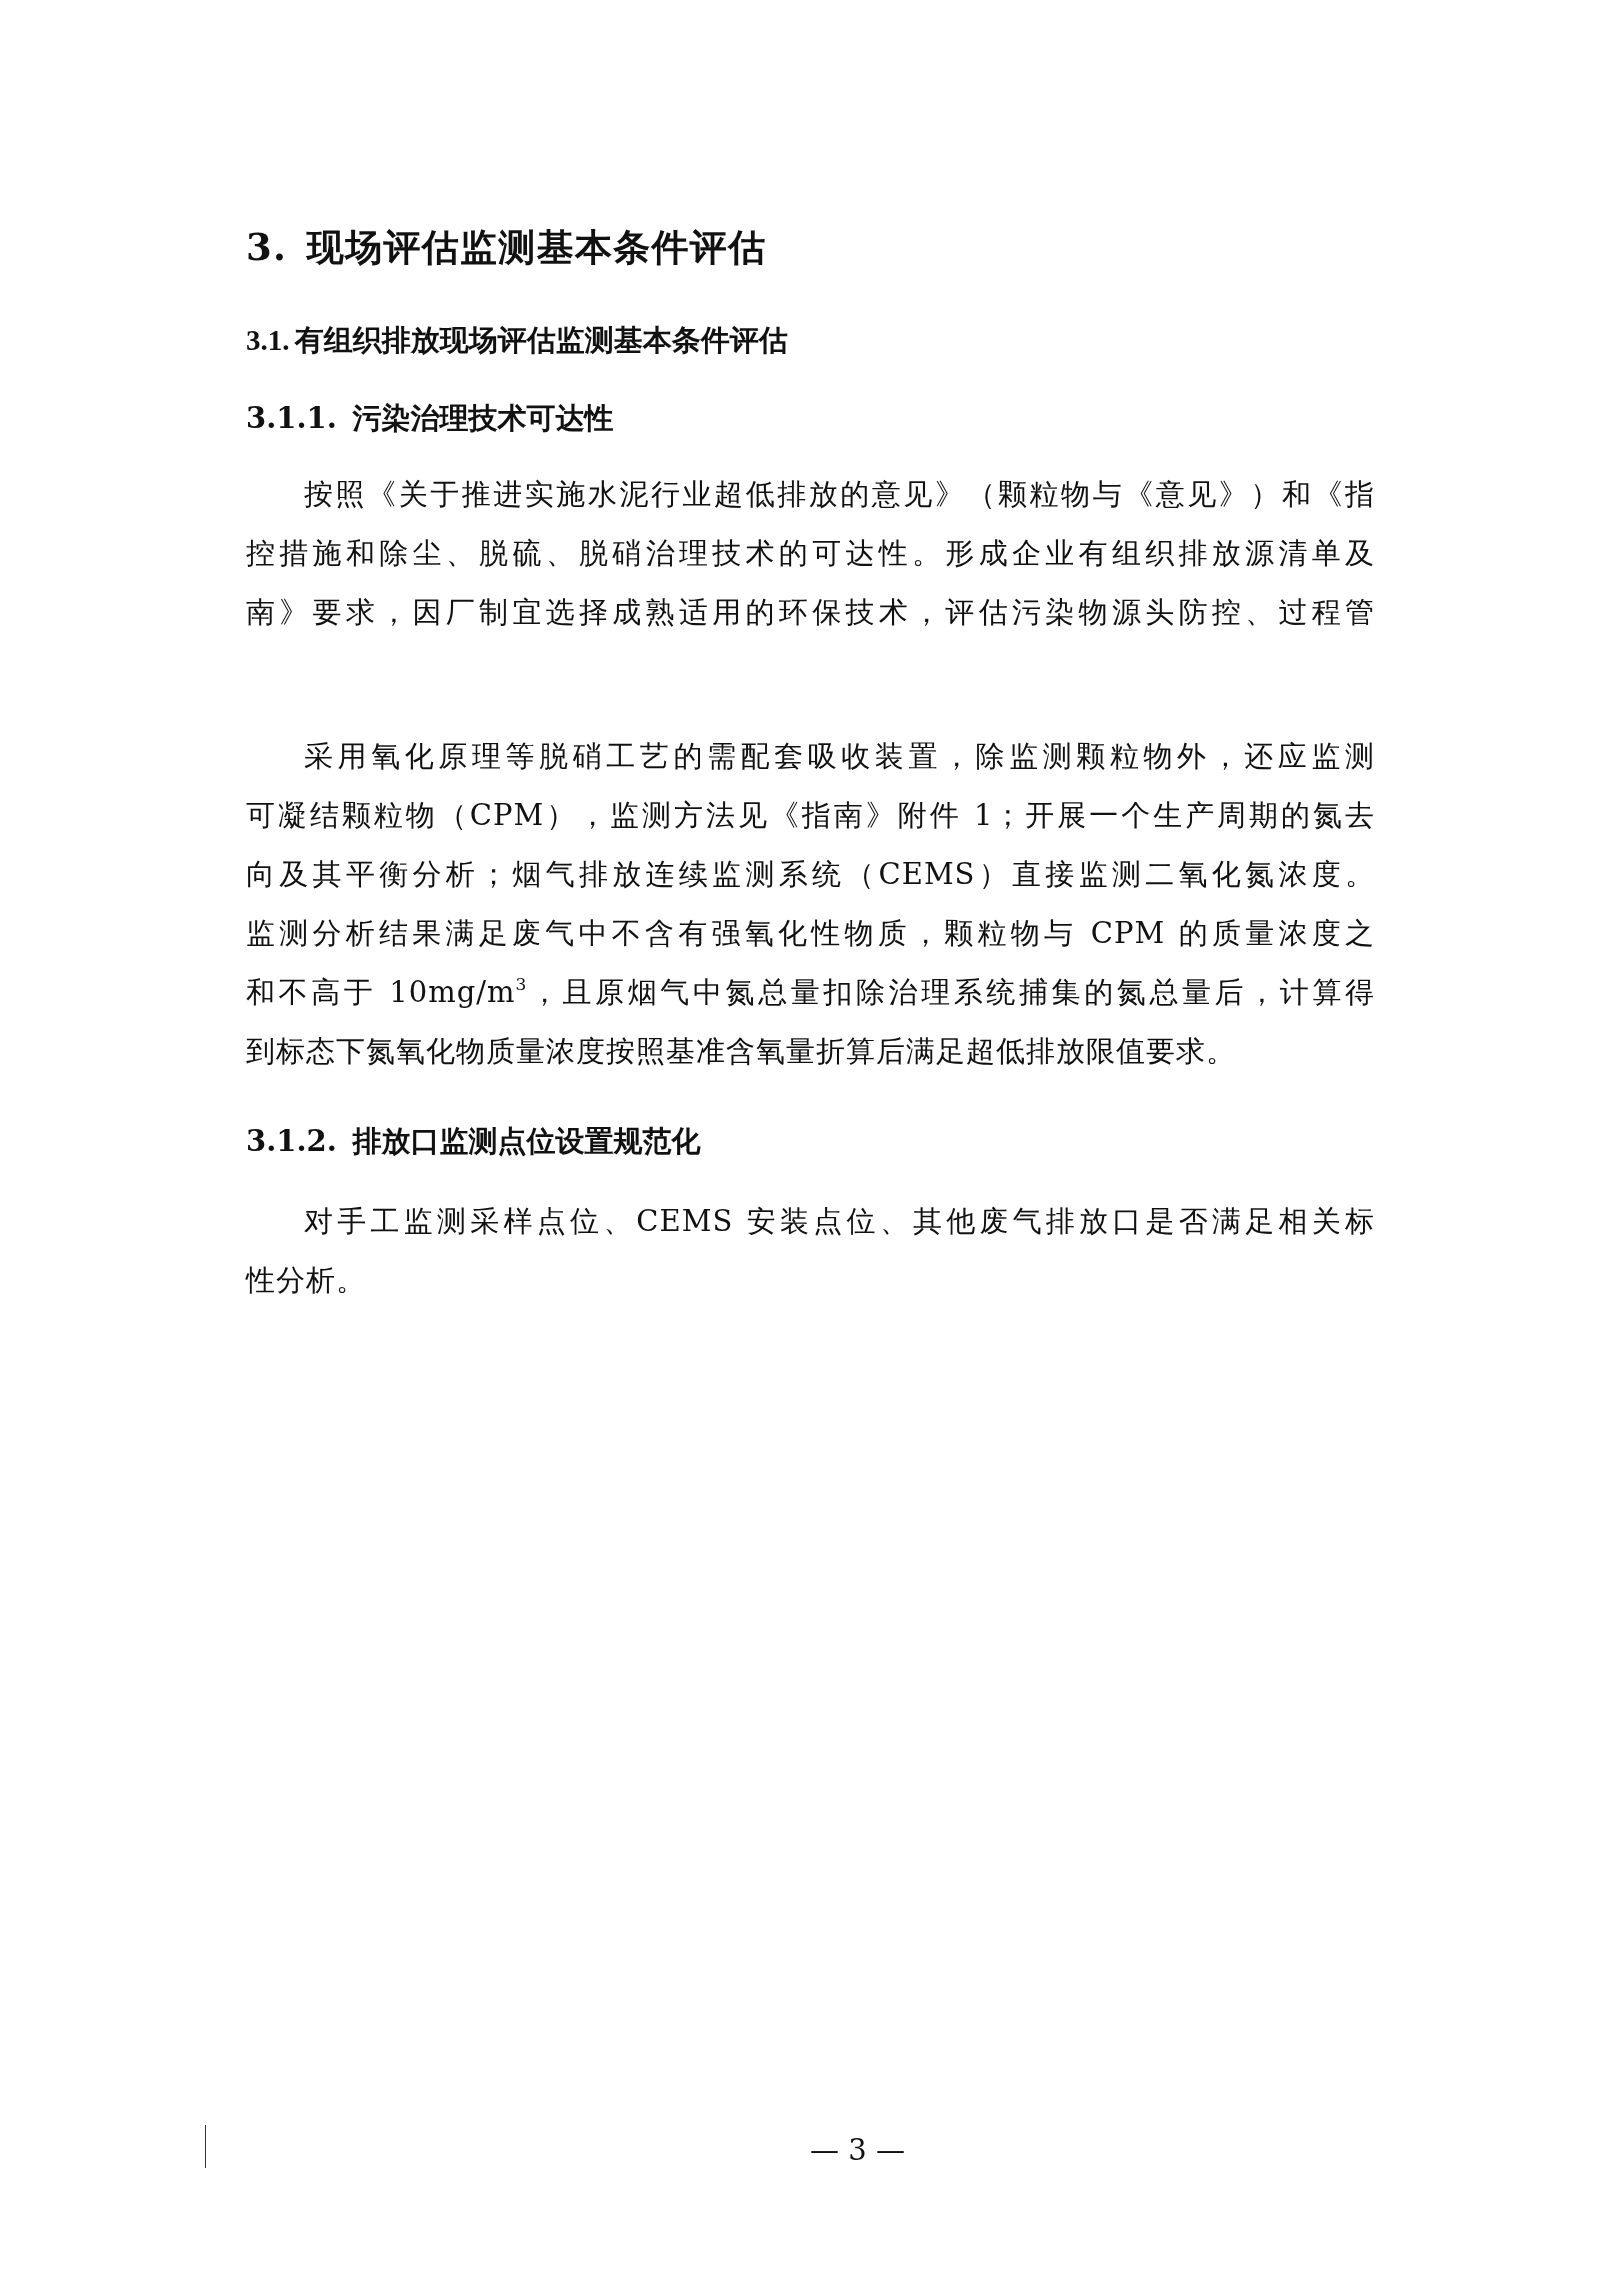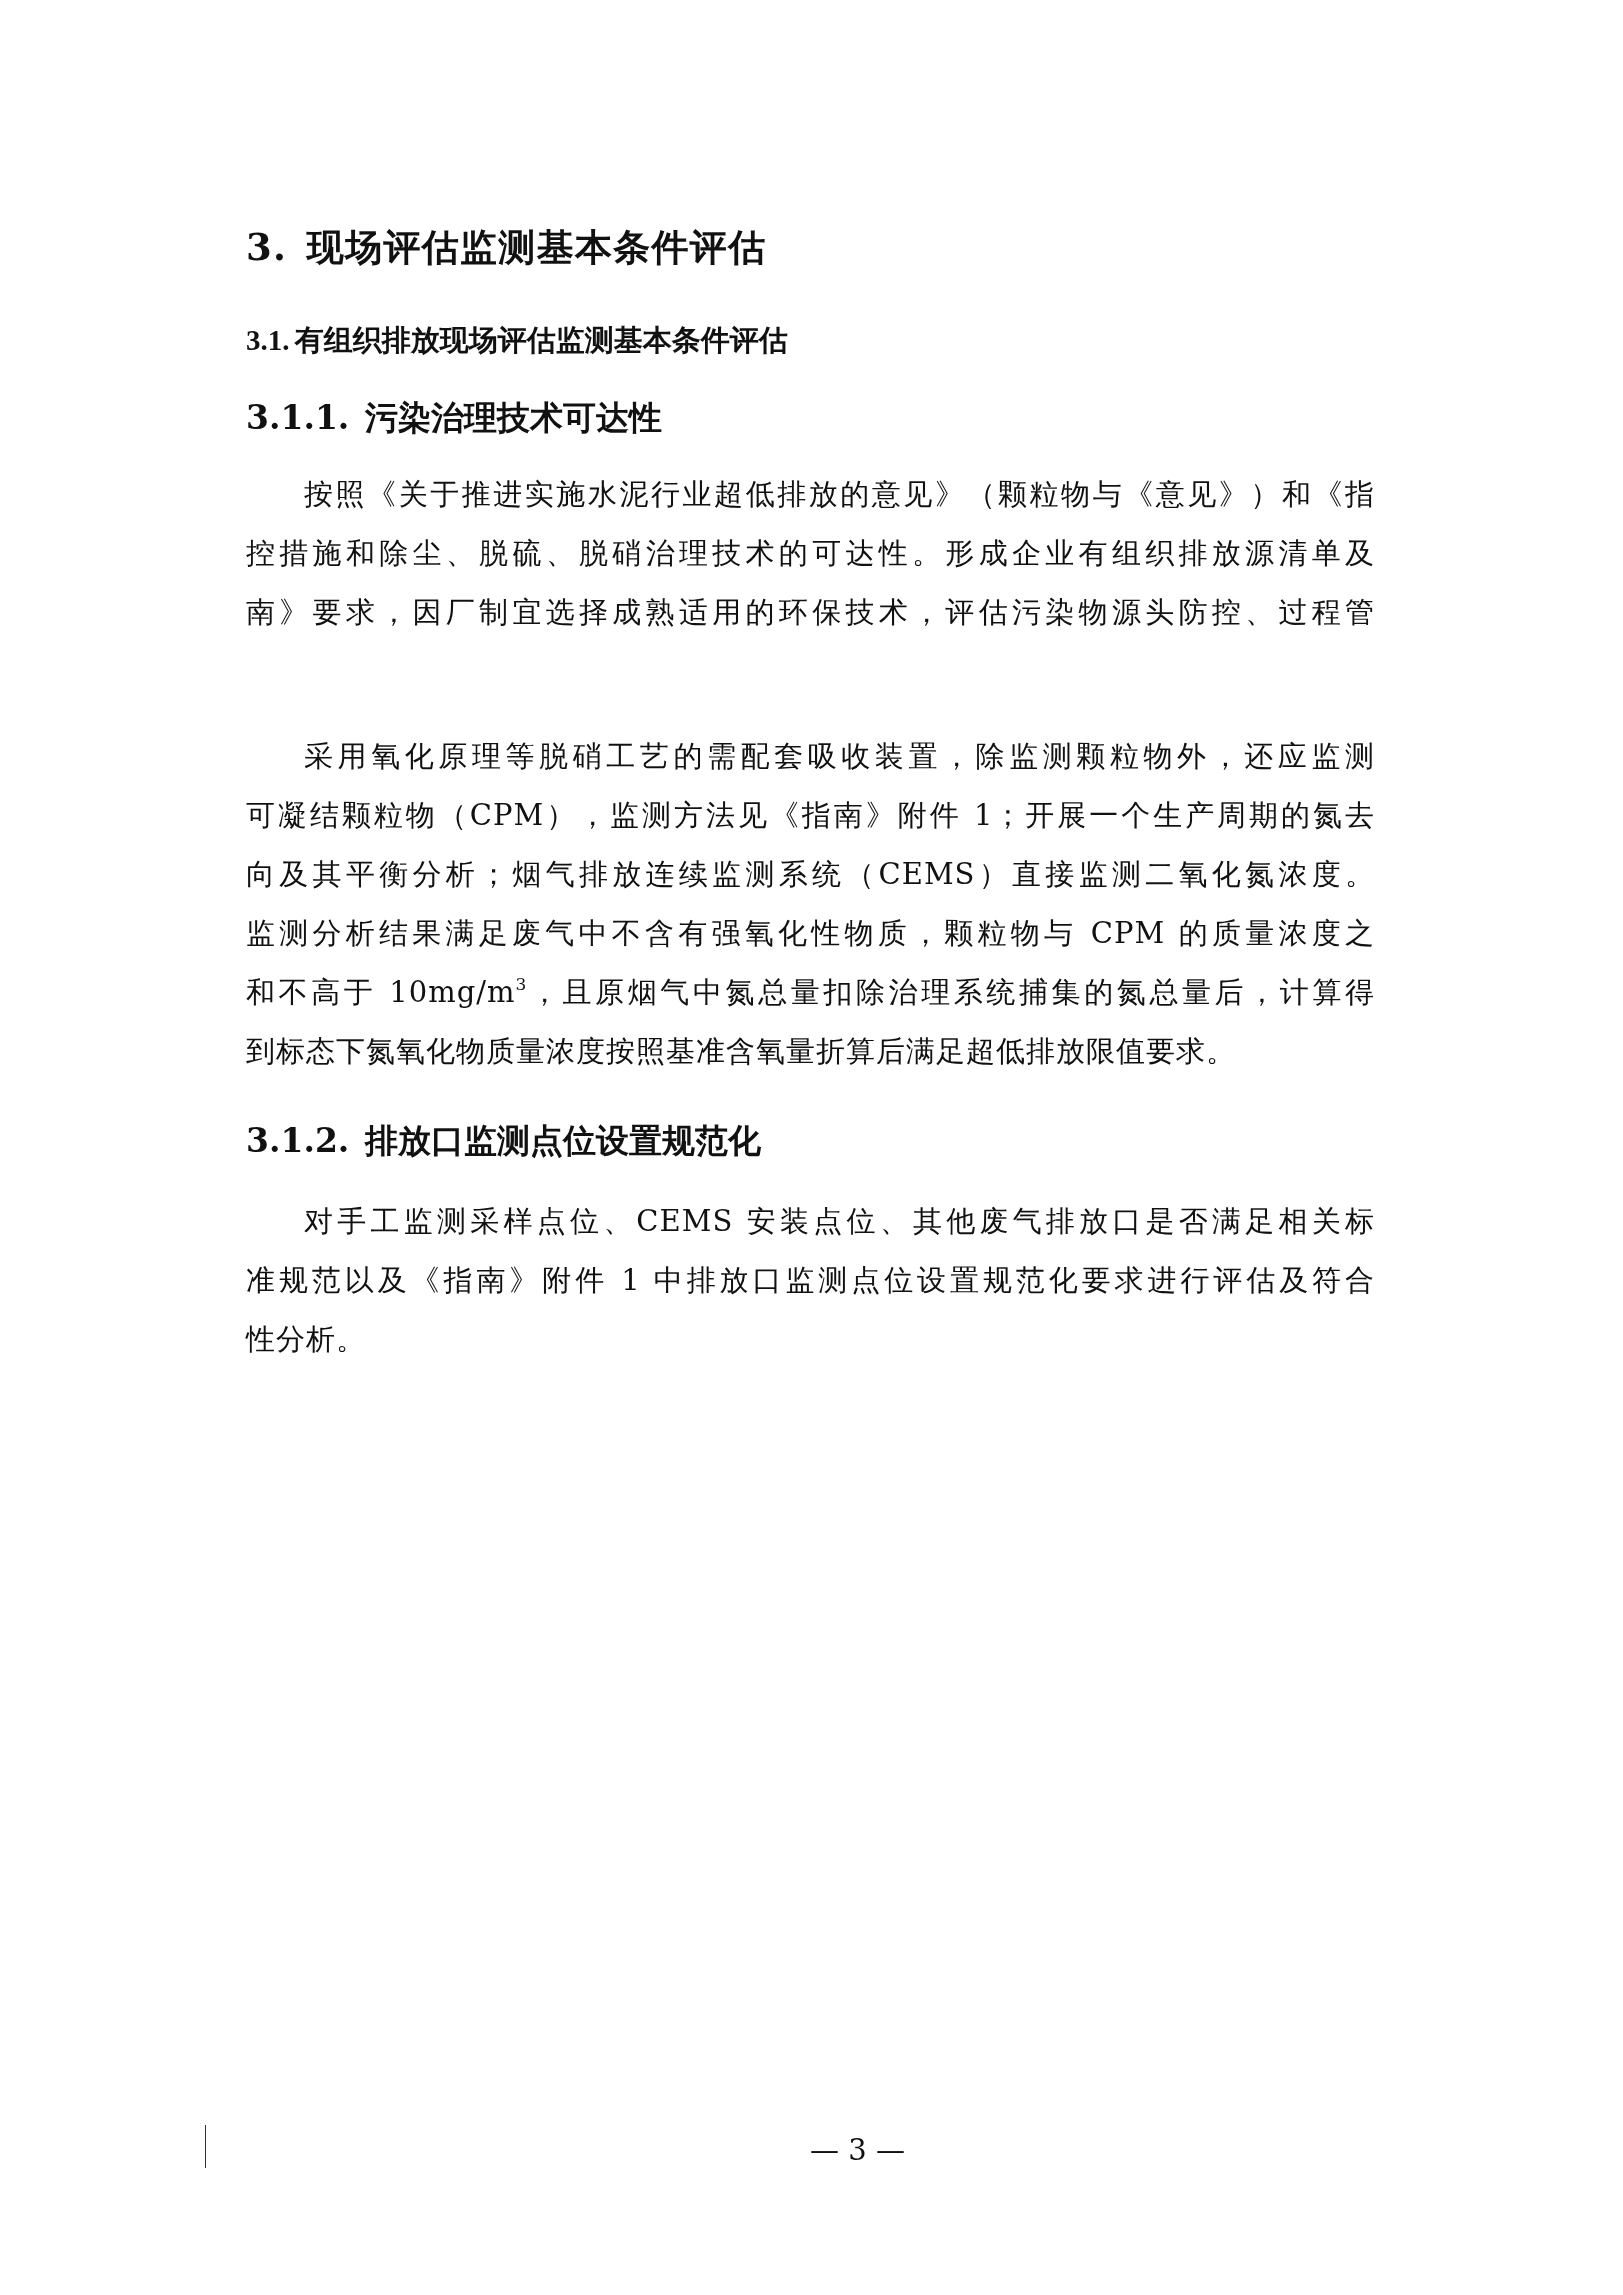--- a/index.html
+++ b/index.html
@@ -37,21 +37,21 @@
       left: 246px;
       top: 319px;
       font-size: 29px;
       line-height: 42px;
       font-weight: bold;
       white-space: nowrap;
     }
     .h2 .num { margin-right: 5.2px; font-family: Liberation Serif, serif; }
     .h3 {
       position: absolute;
-      font-size: 33px;
+      font-size: 29px;
       line-height: 42px;
       font-weight: bold;
       white-space: nowrap;
       left: 246px;
     }
     .h3 .num { margin-right: 15.7px; }
     .h3-1 { top: 397px; }
     .h3-2 { top: 1120px; }
     .para {
       position: absolute;
@@ -125,21 +125,20 @@
     <span class="line"><span>和不高于 10mg/m</span><sup>3</sup><span>，且原烟气中氮总量扣除治理系统捕集的氮总量后，计算得</span></span>
     <span class="line last">到标态下氮氧化物质量浓度按照基准含氧量折算后满足超低排放限值要求。</span>
   </div>
 
   <div class="h3 h3-2">
     <span class="num">3.1.2.</span><span>排放口监测点位设置规范化</span>
   </div>
 
   <div class="para p3">
     <span class="line first">对手工监测采样点位、CEMS 安装点位、其他废气排放口是否满足相关标</span>
-    <span class="line">准规范以及《指南》附件 1 中排放口监测点位设置规范化要求进行评估及符合</span>
     <span class="line last">性分析。</span>
   </div>
 
   <div class="footer-rule"></div>
 
   <div class="page-number">— 3 —</div>
 
 </div>
 
 

